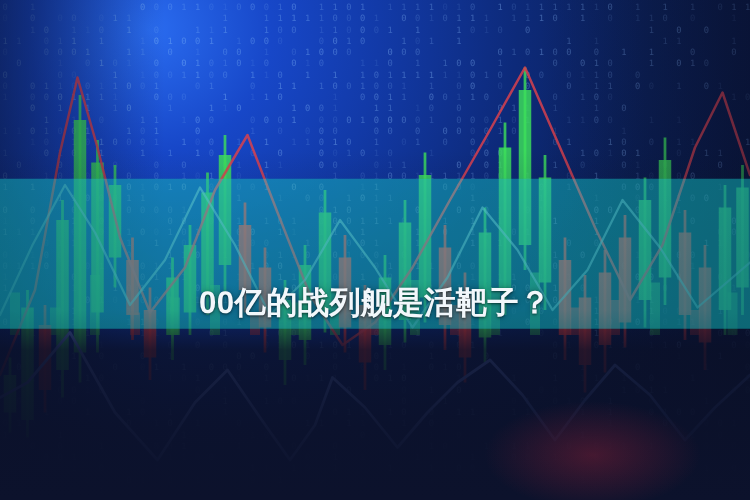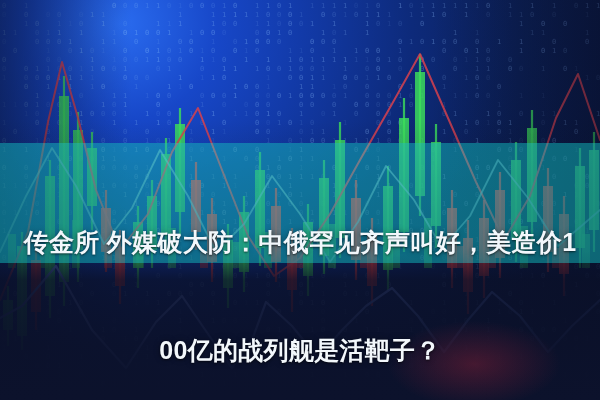--- a/index.html
+++ b/index.html
@@ -1365,17 +1365,16 @@
       </g>
     </svg>
 
   <div class="layer" id="bg-vignette"></div>
   <div class="layer" id="bg-glow-red"></div>
 
   <div id="teal-band-tint"></div>
   <div id="teal-band"></div>
 
   <div id="headline">
-    <span class="ln1">传金所 外媒破大防：中俄罕见齐声叫好，美造价1</span>
     <span class="ln2">00亿的战列舰是活靶子？</span>
   </div>
 
 </div>
 
 </body></html>

